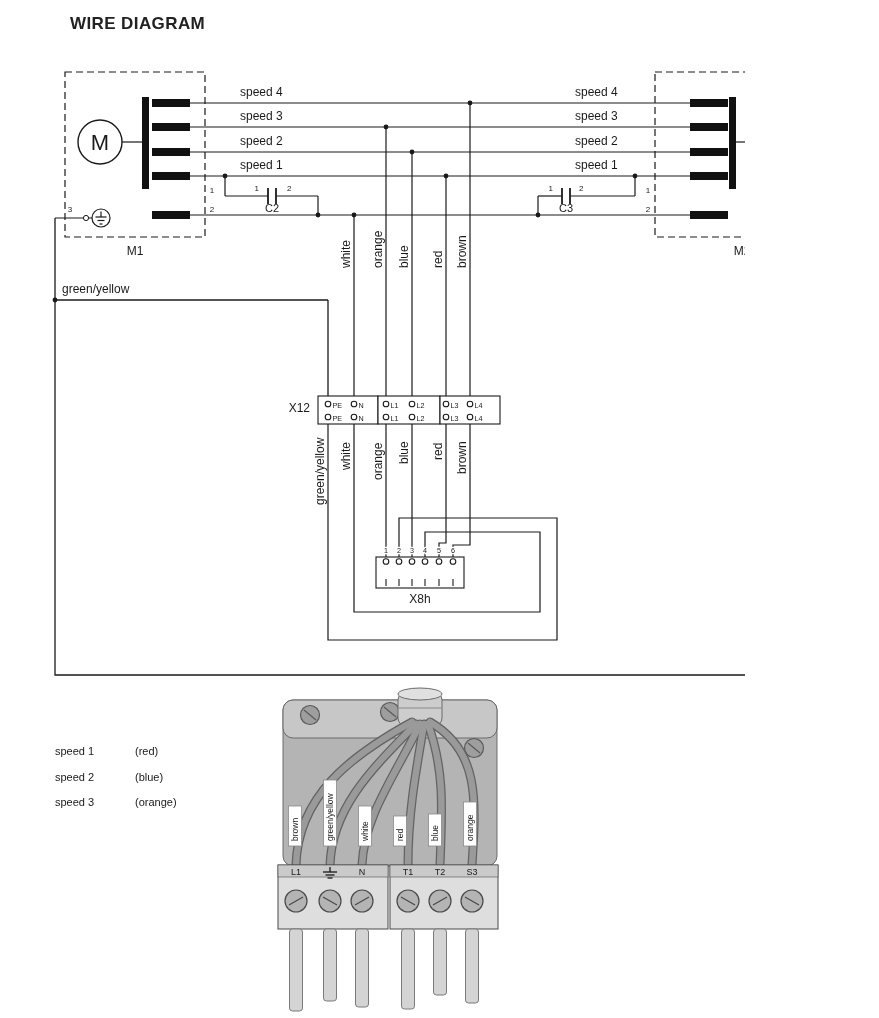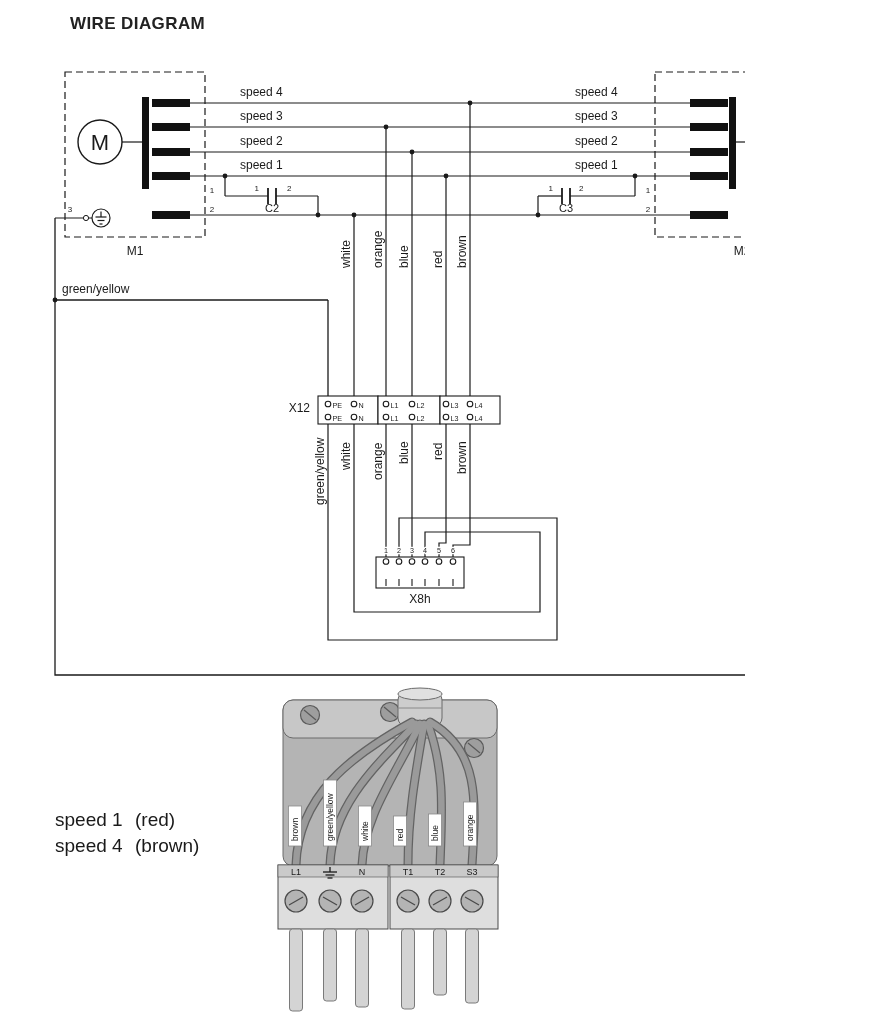--- a/index.html
+++ b/index.html
@@ -8,21 +8,21 @@
   .title{position:absolute;left:70px;top:14px;font-size:17px;font-weight:700;
          letter-spacing:.4px;color:#222;}
   svg{position:absolute;}
   svg text{font-family:"Liberation Sans",sans-serif;fill:#1a1a1a;stroke:none;}
   .t12{font-size:12px}
   .t11{font-size:11px}
   .t8{font-size:8px}
   .t7{font-size:7.2px}
   .t22{font-size:22px}
   .halo{stroke:#fff;stroke-width:2.6;paint-order:stroke;stroke-linejoin:round;}
-  .legend{position:absolute;left:55px;top:807px;font-size:19px;}
+  .legend{position:absolute;left:55px;top:739px;font-size:11px;}
   .legend-row{height:25.5px;line-height:25.5px;}
   .lg-name{display:inline-block;width:80px;}
   .note{position:absolute;left:527px;top:812px;width:315px;font-size:13.5px;line-height:17.5px;}
 </style>
 </head>
 <body>
 
 <div class="page">
 
   <div class="title">WIRE DIAGRAM</div>
@@ -216,21 +216,22 @@
     <text class="t7 halo" x="399" y="552.5" text-anchor="middle">2</text>
     <text class="t7 halo" x="412" y="552.5" text-anchor="middle">3</text>
     <text class="t7 halo" x="425" y="552.5" text-anchor="middle">4</text>
     <text class="t7 halo" x="439" y="552.5" text-anchor="middle">5</text>
     <text class="t7 halo" x="453" y="552.5" text-anchor="middle">6</text>
     <text class="t12" x="420" y="603" text-anchor="middle">X8h</text>
   </svg>
 
   <div class="legend">
     <div class="legend-row"><span class="lg-name">speed 1</span><span>(red)</span></div>
-    <div class="legend-row"><span class="lg-name">speed 4</span><span>(brown)</span></div>
+    <div class="legend-row"><span class="lg-name">speed 2</span><span>(blue)</span></div>
+    <div class="legend-row"><span class="lg-name">speed 3</span><span>(orange)</span></div>
   </div>
 
 
   <svg style="left:270px;top:686px;" width="236" height="330" viewBox="0 0 236 330">
 
     <g>
       <rect x="13" y="14" width="214" height="166" rx="10" fill="#b4b4b4" stroke="#6a6a6a"></rect>
       <rect x="13" y="14" width="214" height="38" rx="10" fill="#c7c7c7" stroke="#6a6a6a"></rect>
       <g fill="#9e9e9e" stroke="#5a5a5a" stroke-width="1.2">
         <circle cx="40" cy="29" r="9.5"></circle>

